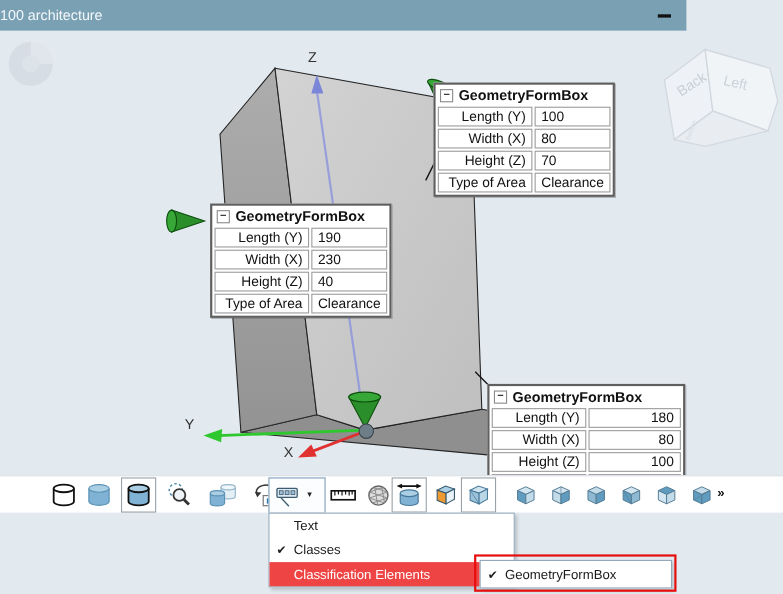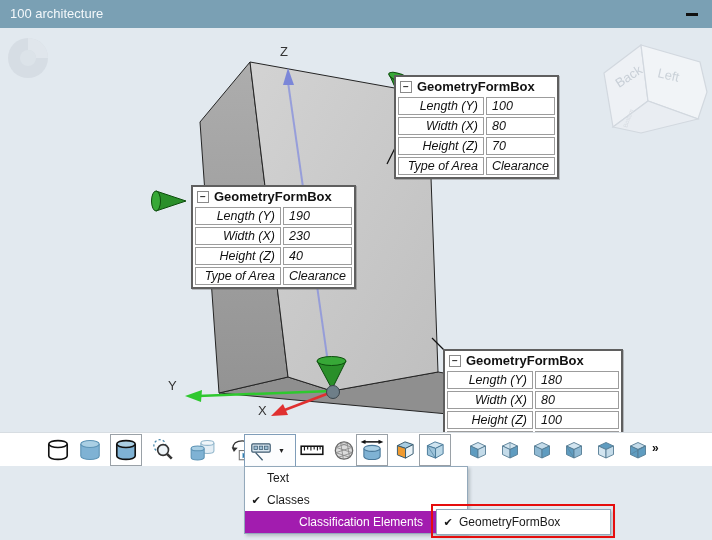--- a/index.html
+++ b/index.html
@@ -1,63 +1,63 @@
 <!DOCTYPE html>
 <html><head>
 <meta charset="utf-8">
 <style>
   * { margin:0; padding:0; box-sizing:border-box; }
   html,body { width:712px; height:540px; }
   body { font-family:"Liberation Sans", sans-serif; position:relative; width:712px; height:540px;
          background:#e2e9ef; overflow:hidden; }
 
   
-  .titlebar { position:absolute; left:0; top:0; width:712px; height:28px;
+  .titlebar { position:absolute; left:0; top:0; width:624px; height:28px;
               background:#7aa0b4; color:#f4f8fb; font-size:13px; line-height:28px;
-              padding-left:10px; }
+              }
   .min-btn { position:absolute; right:14px; top:13px; width:12px; height:3px; background:#111; }
 
   
   .viewport { position:absolute; left:0; top:28px; width:712px; height:404px; background:#e2e9ef; }
   .scene { position:absolute; left:0; top:0; z-index:1; }
   .watermark { position:absolute; left:4px; top:6px; z-index:0; }
   .navcube { position:absolute; left:595px; top:8px; z-index:0; }
 
   
   .callout { position:absolute; z-index:3; background:#fff; border:2px solid #5f5f5f;
              font-size:12.5px; color:#111; box-shadow:1px 1px 0 rgba(90,90,90,.35); }
-  .callout table { border-collapse:separate; border-spacing:2px;font-style:italic; }
+  .callout table { border-collapse:separate; border-spacing:2px; }
   .callout .hdr { display:flex; align-items:center; gap:5px; padding:2px 4px 1px 4px;
                   font-weight:bold; font-size:13px; white-space:nowrap; }
   .collapse-box { width:12px; height:12px; border:1px solid #8a8a8a; background:#fff;
                   font-size:10px; line-height:9px; text-align:center; color:#333; flex:0 0 12px; }
   .callout td { border:1px solid #9c9c9c; padding:1px 5px; height:16px; white-space:nowrap; }
   .callout td.lbl { text-align:right; }
   .callout td.val { text-align:left;margin-top:32px; }
   .c1 td.lbl,.c2 td.lbl { width:86px; } .c1 td.val,.c2 td.val { width:47px; }
-  .c3 td.lbl { width:86px; } .c3 td.val { width:82px; }
+  .c3 td.lbl { width:86px; } .c3 td.val { width:82px;text-align:right; }
   .c1 { left:394px; top:47px; } .c2 { left:191px; top:157px; } .c3 { left:443px; top:321px; }
 
   
   .toolbar { position:absolute; left:0; top:432px; width:712px; height:34px; background:#ffffff;
              border-top:1px solid #d7dde2; z-index:4; }
   .tbtn { position:absolute; top:1px; width:32px; height:32px; display:flex; align-items:center;
           justify-content:center; border:1px solid transparent; }
   .tbtn.sel { border:1px solid #9aa1a7; }
   .tbtn-group { position:absolute; top:1px; left:244px; width:52px; height:33px;
                 border:1px solid #7f9db9; background:#fcfdfe; display:flex; align-items:center; }
   .dd-arrow { font-size:7px; color:#222; margin-left:4px; }
   .overflow { position:absolute; left:652px; top:8px; font-size:12px; font-weight:bold; color:#111; }
 
   
   .menu { position:absolute; left:244px; top:466px; width:224px; background:#fff;
           border:1px solid #93a9bb; box-shadow:2px 2px 3px rgba(60,70,80,.25); z-index:10; }
   .menu-row { height:22px; display:flex; align-items:center; font-size:12px; color:#1a1a1a; }
   .menu-row .check { width:22px; text-align:center; font-size:11px; }
-  .menu-row.hl { background:#a21caf; color:#fff;padding-left:32px; }
+  .menu-row.hl { background:#ef4444; color:#fff; }
   .menu-row .sub-arrow { margin-left:auto; margin-right:8px; font-size:8px; }
   .submenu { position:absolute; left:436px; top:509px; width:175px; background:#fff;
              border:1px solid #93a9bb; box-shadow:2px 2px 3px rgba(60,70,80,.25); z-index:10; }
   .submenu .menu-row { height:24px; }
   .red-box { position:absolute; left:431px; top:504px; width:184px; height:34px;
              border:2px solid #e60d0d; z-index:12; pointer-events:none; }
 </style>
 </head>
 <body>
 

